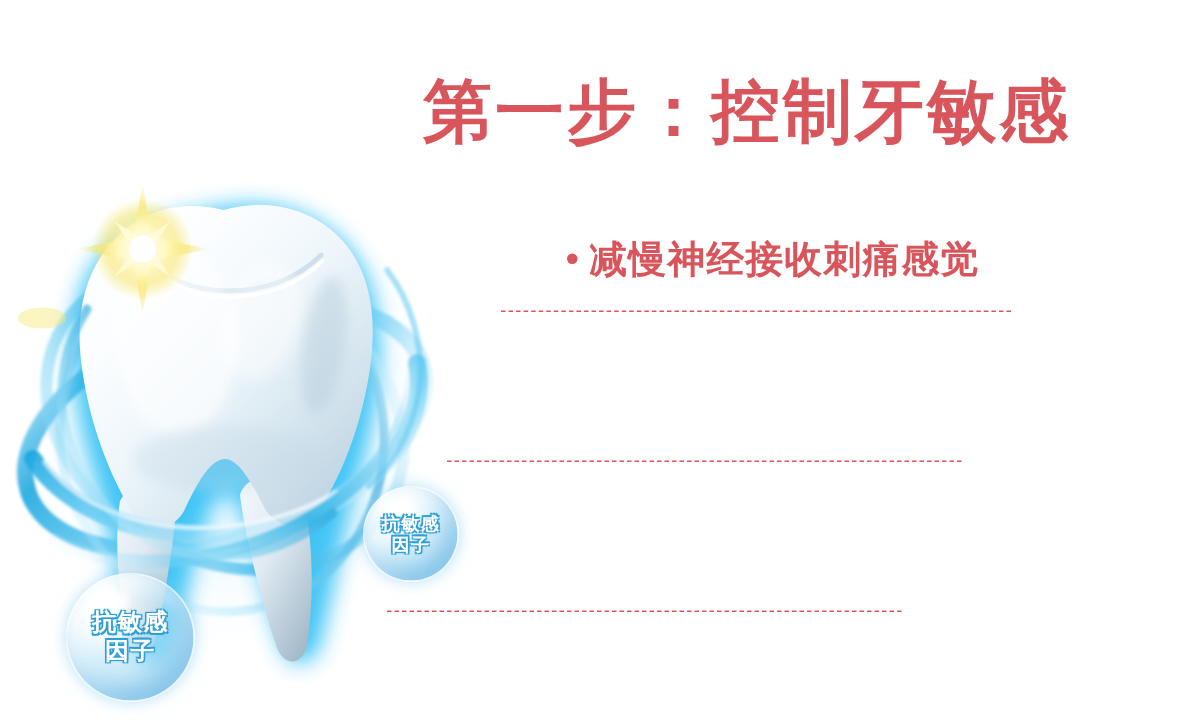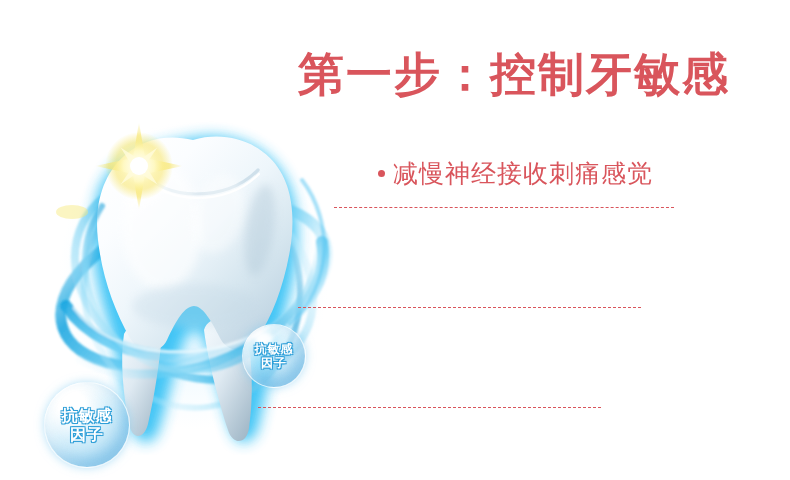--- a/index.html
+++ b/index.html
@@ -19,38 +19,38 @@
     position: absolute;
     left: 0; top: 0;
     width: 790px;
     height: 480px;
     background: #ffffff;
   }
 
   
   .title {
     position: absolute;
-    left: 298px;
+    left: 282px;
     top: 49px;
     font-size: 46px;
     font-weight: 700;
     letter-spacing: 2px;
     color: #d9555c;
     white-space: nowrap;
     line-height: 1.1;
   }
 
   
   .bullet-block {
     position: absolute;
     white-space: nowrap;
   }
   .bullet-text {
     font-size: 25px;
-    font-weight: 400;
+    font-weight: 700;
     color: #d9555c;
     letter-spacing: 1px;
     line-height: 1.1;
     white-space: nowrap;
   }
   .bullet-dot {
     display: inline-block;
     width: 7px;
     height: 7px;
     border-radius: 50%;
@@ -72,21 +72,20 @@
   #bullet-3 { left: 302px; top: 360px; }
   #rule-3   { left: 258px; top: 407px; width: 343px; }
 
   
   #tooth-art {
     position: absolute;
     left: 0px;
     top: 110px;
     width: 330px;
     height: 345px;
-    padding-left: 44px;
   }
 
   
   .bubble {
     position: absolute;
     border-radius: 50%;
     display: flex;
     flex-direction: column;
     align-items: center;
     justify-content: center;

